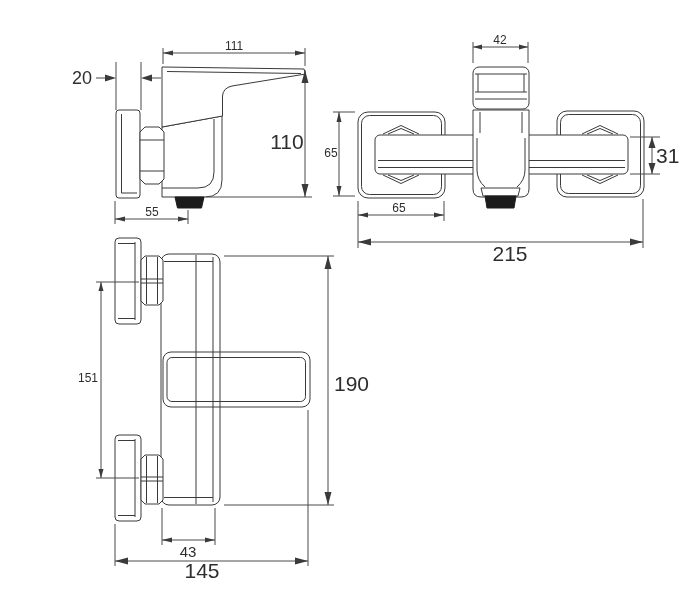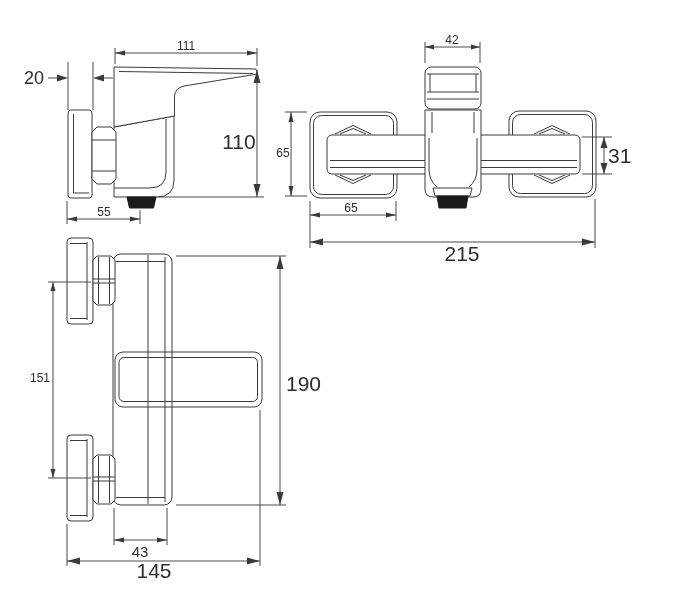--- a/index.html
+++ b/index.html
@@ -1,16 +1,16 @@
 <!DOCTYPE html>
 <html><head>
 <meta charset="utf-8">
 <style>
   html,body{margin:0;padding:0;background:#ffffff;}
-  .canvas{width:542px;height:600px;background:#ffffff;position:relative;font-family:"Liberation Sans",sans-serif;}
+  .canvas{width:542px;height:600px;background:#ffffff;position:relative;font-family:"Liberation Sans",sans-serif;padding-left:48px;}
   svg{display:block;}
   .ln{fill:none;stroke:#3a3a3a;stroke-width:1;}
   .fw{fill:#ffffff;stroke:#3a3a3a;stroke-width:1;}
   .blk{fill:#1c1c1c;stroke:#1c1c1c;stroke-width:1;}
   .dim{fill:none;stroke:#4a4a4a;stroke-width:1;}
   .ar{fill:#3a3a3a;stroke:none;}
   text{fill:#2e2e2e;}
   .t11{font-size:12px;}
   .t15{font-size:15px;}
   .t17{font-size:18px;}

